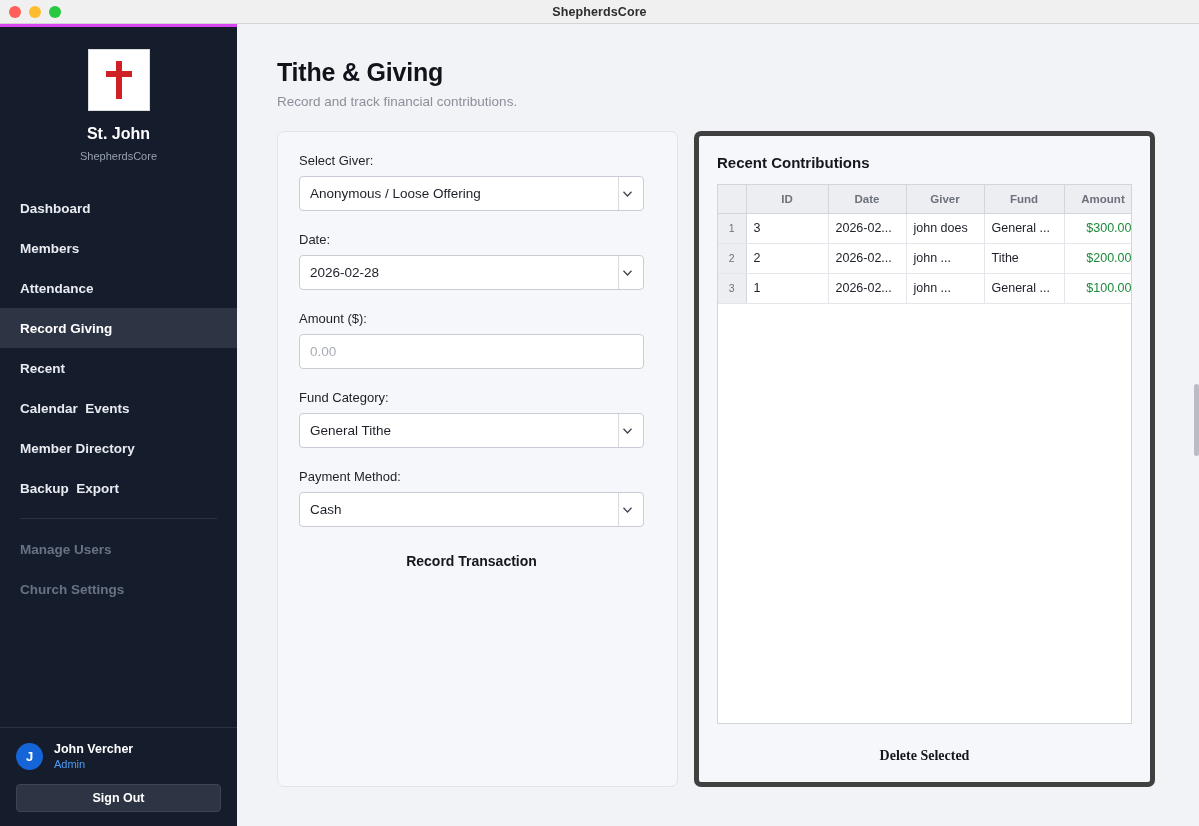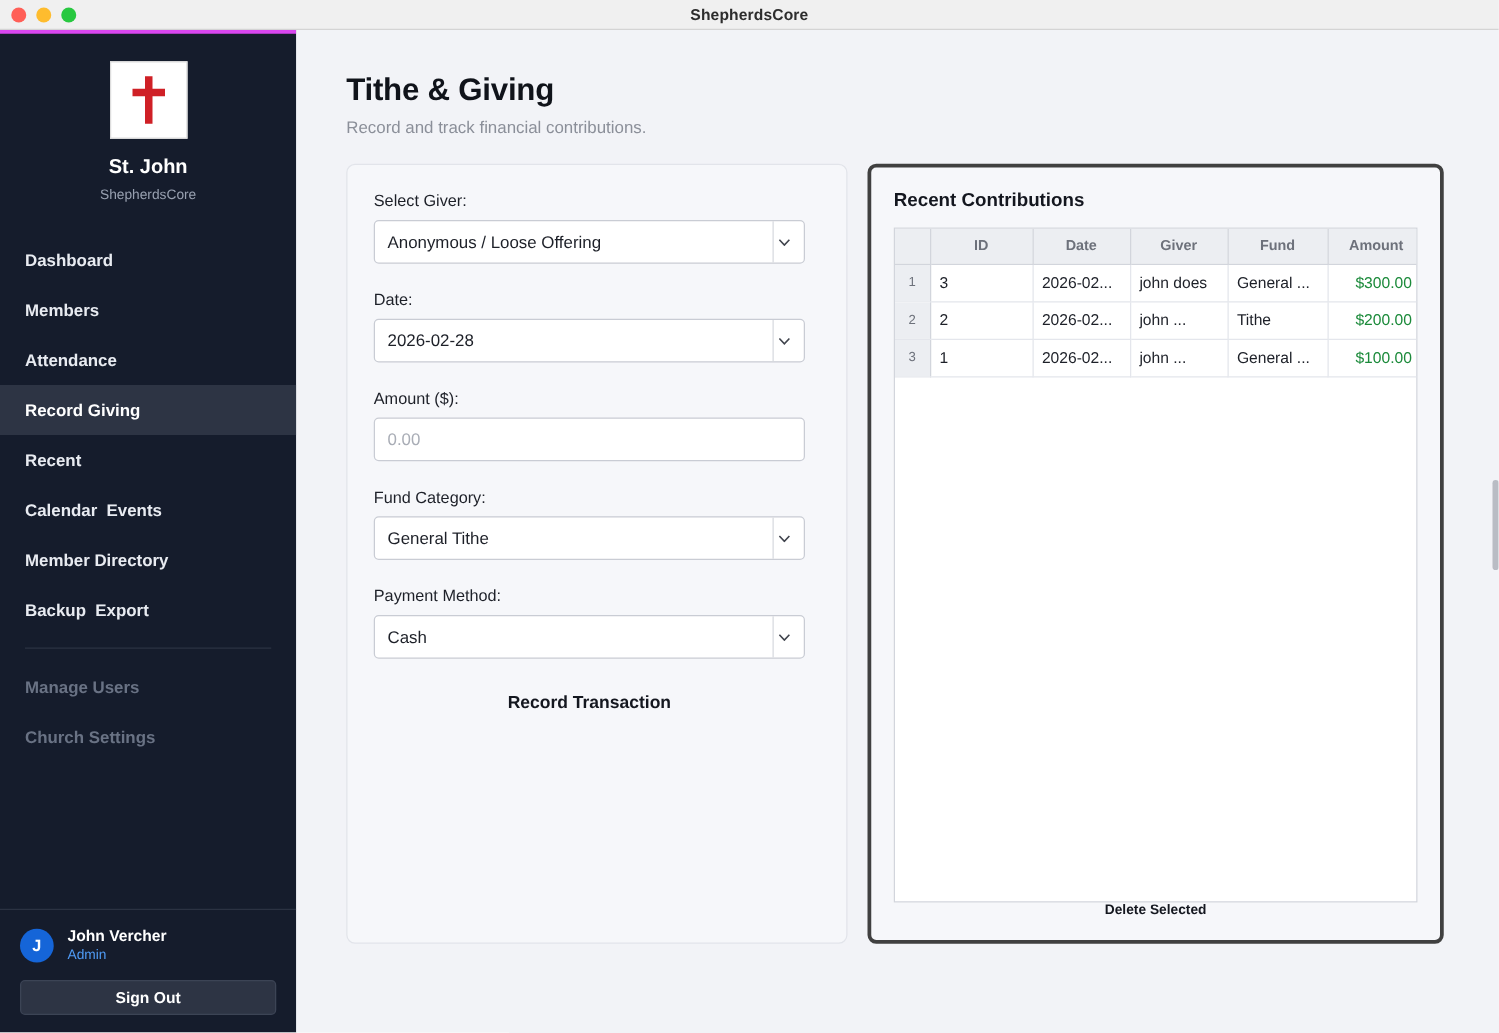--- a/index.html
+++ b/index.html
@@ -262,21 +262,21 @@
     font-size: 14px;
     font-weight: bold;
     color: #14171f;
     cursor: pointer;
   }
 
   
   #table-card {
     width: 461px;
     background: #f6f7fa;
-    border: 3px solid #404040;
+    border: 5px solid #404040;
     border-radius: 7px;
     padding: 18px 18px 18px 18px;
     display: flex;
     flex-direction: column;
   }
   #table-title {
     font-size: 15px;
     font-weight: bold;
     color: #14171f;
     margin-bottom: 13px;
@@ -327,25 +327,27 @@
     text-align: right;
     padding-right: 10px;
   }
   col.c-id { width: 82px; }
   col.c-date { width: 78px; }
   col.c-giver { width: 78px; }
   col.c-fund { width: 80px; }
   col.c-amount { width: 78px; }
 
   #delete-btn {
+    margin-top: 24px;
     text-align: center;
-    font-size: 11px;
+    font-size: 14px;
     font-weight: bold;
     color: #14171f;
     cursor: pointer;
+    font-family: Liberation Serif, serif;
   }
 
   
   #right-scroll {
     position: absolute;
     right: 0;
     top: 360px;
     width: 5px;
     height: 72px;
     background: #b9bcc4;

